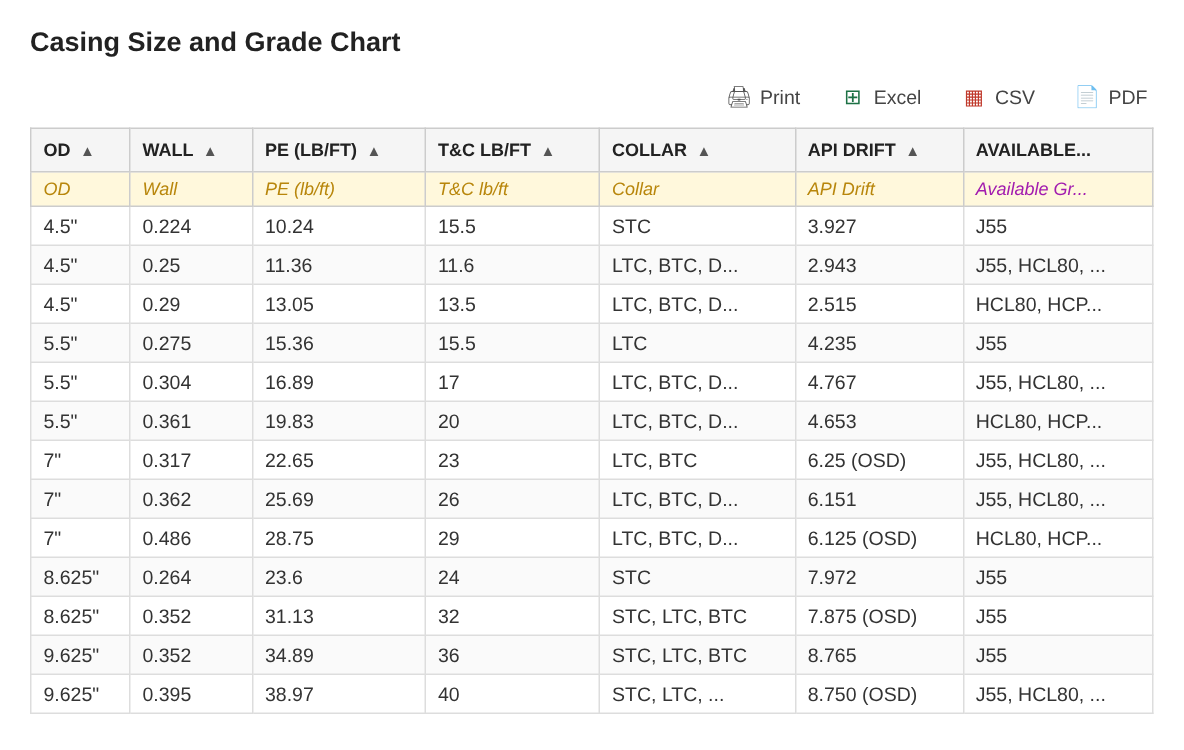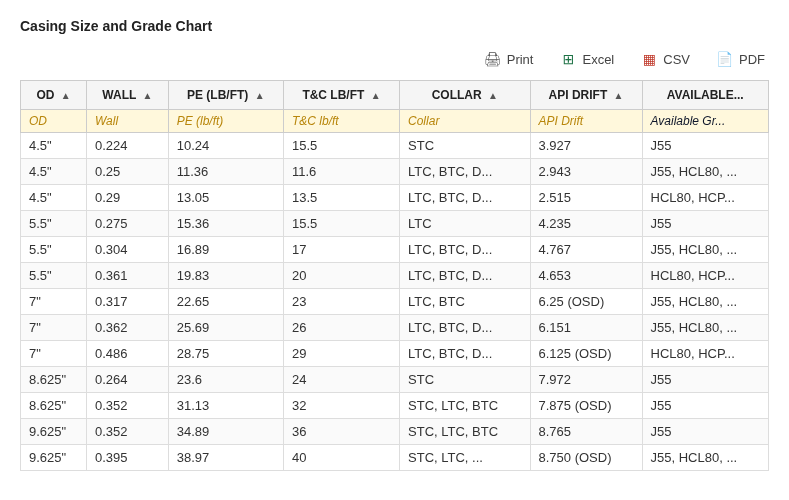--- a/index.html
+++ b/index.html
@@ -8,21 +8,21 @@
       font-size: 13px;
       background: #fff;
       color: #333;
       width: 789px;
       min-height: 500px;
     }
     .page {
       padding: 18px 20px 10px 20px;
     }
     .page-title {
-      font-size: 14px;
+      font-size: 18px;
       font-weight: bold;
       color: #222;
       margin-bottom: 14px;
     }
     .toolbar {
       display: flex;
       justify-content: flex-end;
       align-items: center;
       gap: 18px;
       margin-bottom: 10px;
@@ -53,21 +53,21 @@
 
     table {
       width: 100%;
       border-collapse: collapse;
       border: 1px solid #ccc;
     }
     thead tr.header-row th {
       background: #f5f5f5;
       border: 1px solid #ccc;
       padding: 7px 8px;
-      text-align: center;
+      text-align: left;
       font-weight: bold;
       font-size: 12px;
       color: #222;
       white-space: nowrap;
     }
     thead tr.filter-row td {
       background: #fff8dc;
       border: 1px solid #ccc;
       padding: 4px 8px;
       font-size: 12px;
@@ -129,21 +129,21 @@
           <th>AVAILABLE...</th>
         </tr>
       <tr class="filter-row">
 
       <td style="color: rgb(184, 134, 11); font-style: italic;">OD</td>
           <td style="color: rgb(184, 134, 11); font-style: italic;">Wall</td>
           <td style="color: rgb(184, 134, 11); font-style: italic;">PE (lb/ft)</td>
           <td style="color: rgb(184, 134, 11); font-style: italic;">T&amp;C lb/ft</td>
           <td style="color: rgb(184, 134, 11); font-style: italic;">Collar</td>
           <td style="color: rgb(184, 134, 11); font-style: italic;">API Drift</td>
-          <td style="color: #0f172a; font-style: italic;">Available Gr...</td>
+          <td style="color: #a21caf; font-style: italic;">Available Gr...</td>
         </tr>
     </thead>
     <tbody>
 
     <tr>
           <td>4.5"</td>
           <td>0.224</td>
           <td>10.24</td>
           <td>15.5</td>
           <td>STC</td>

